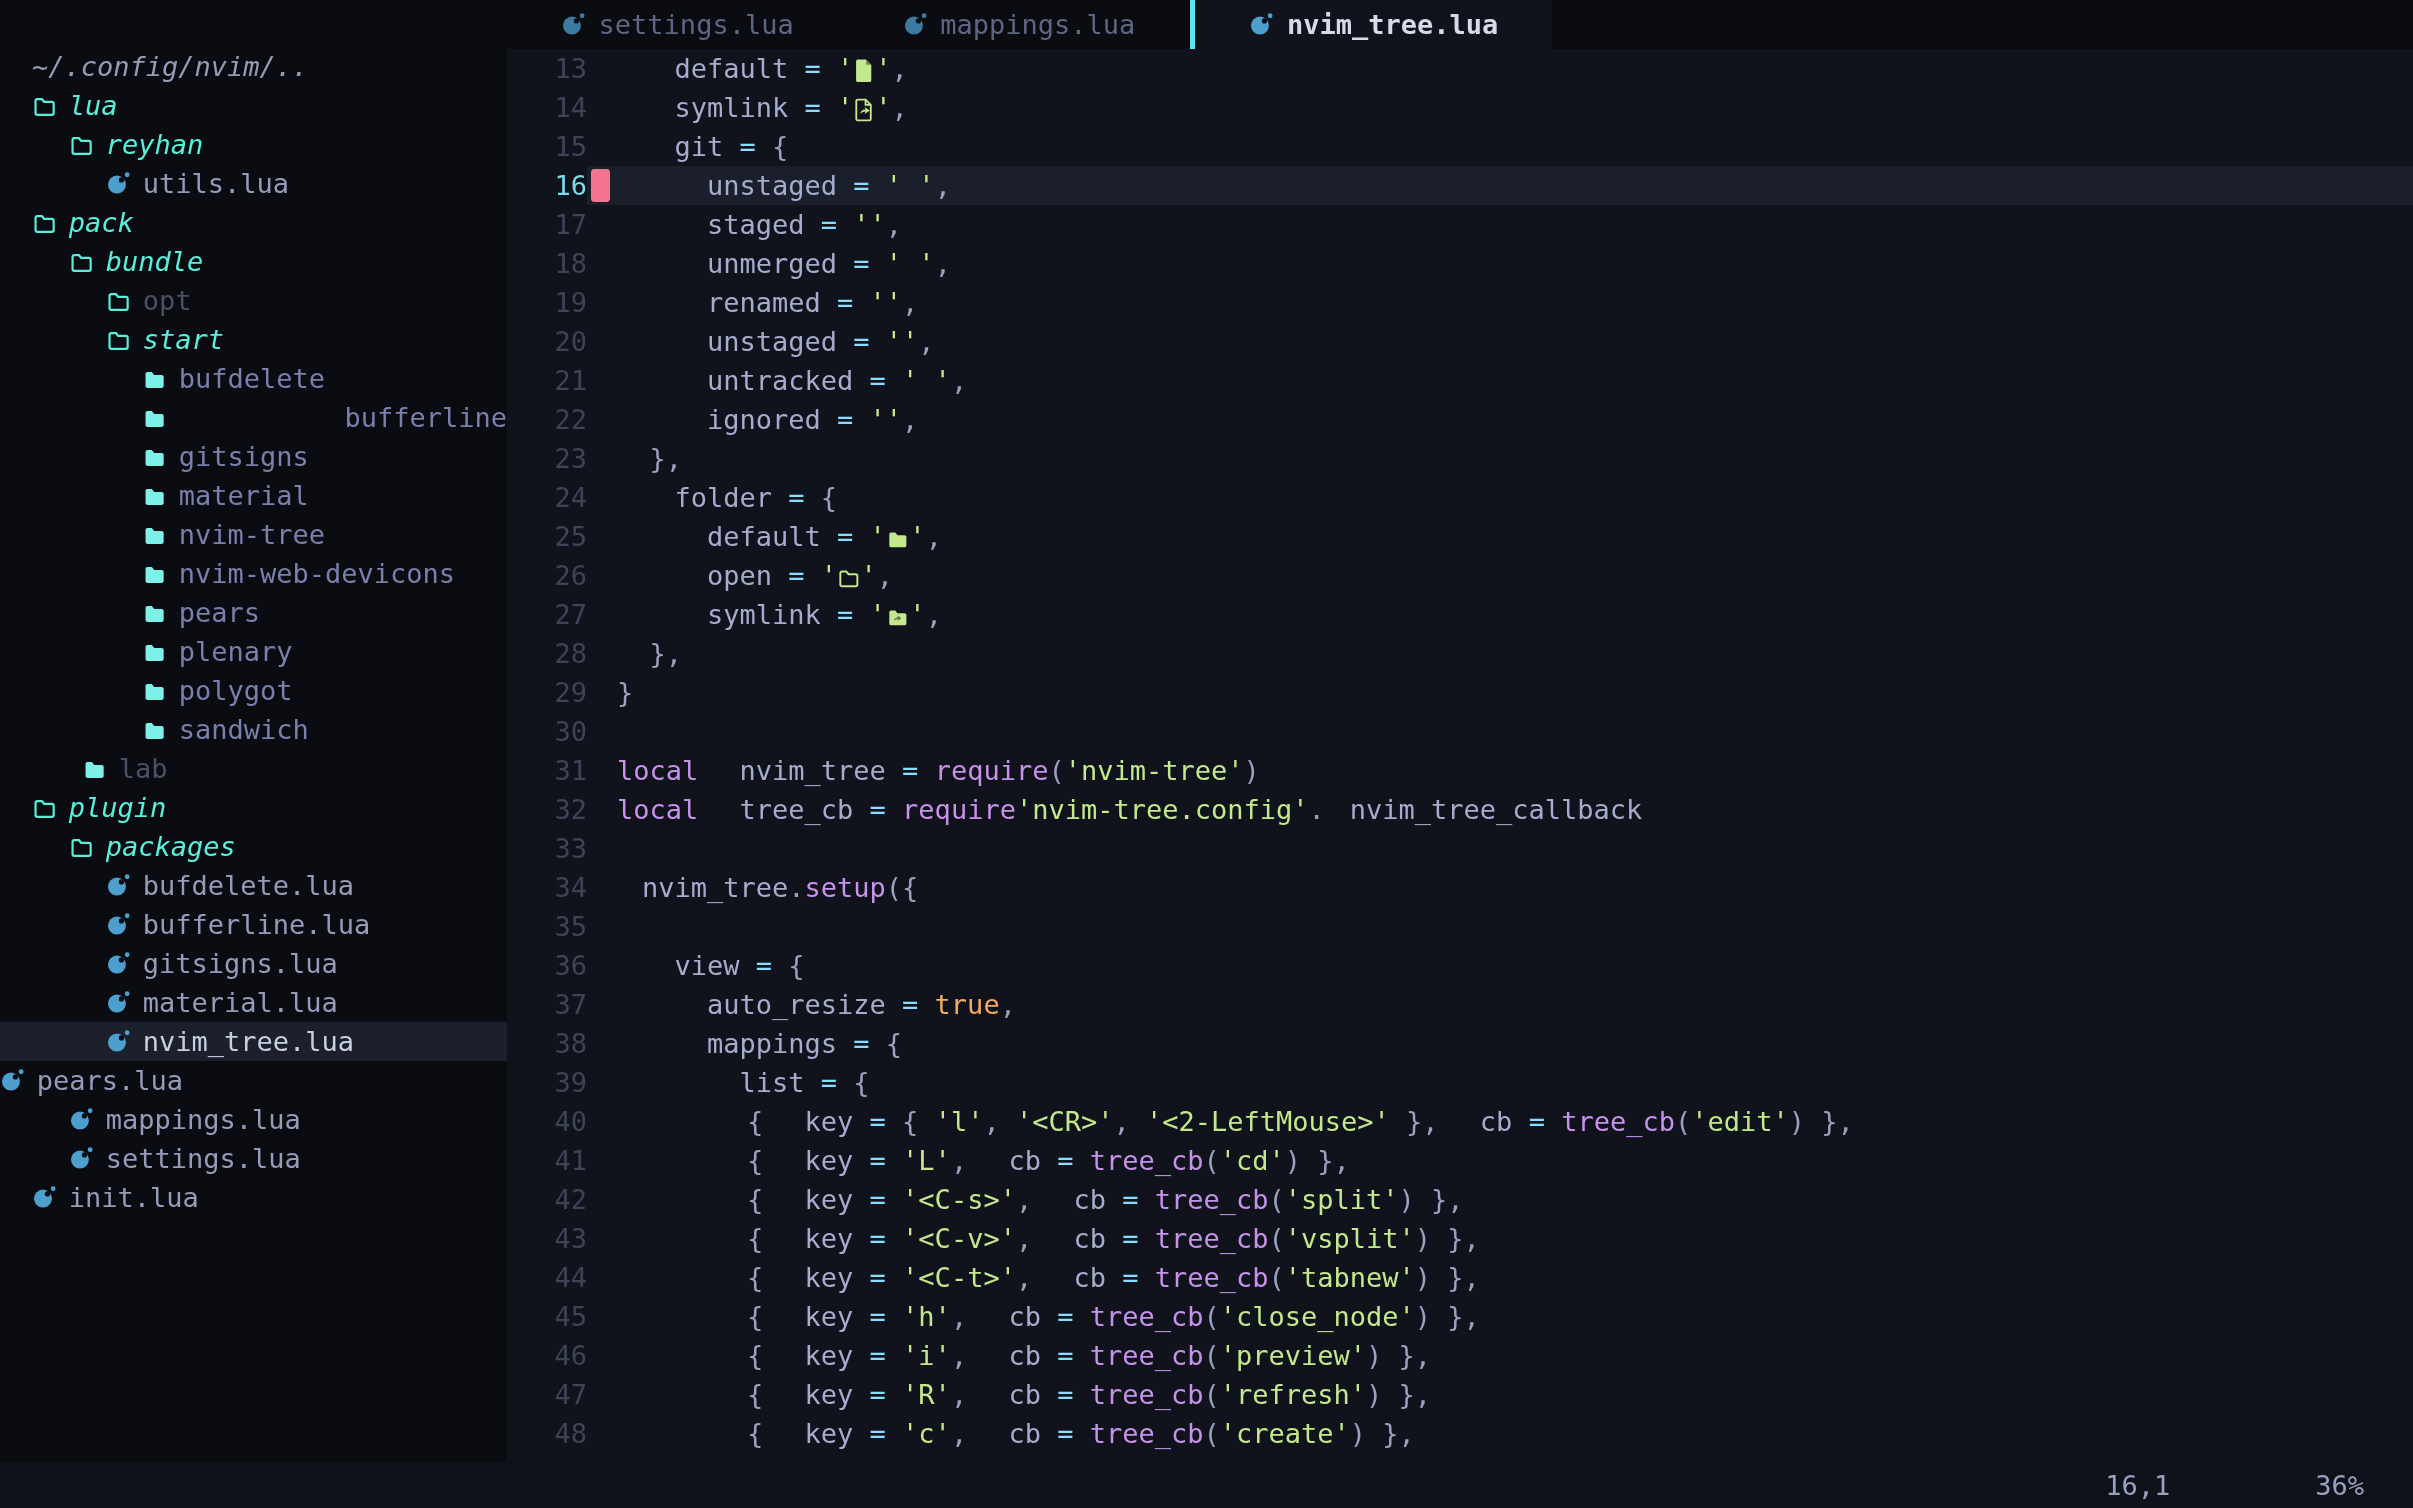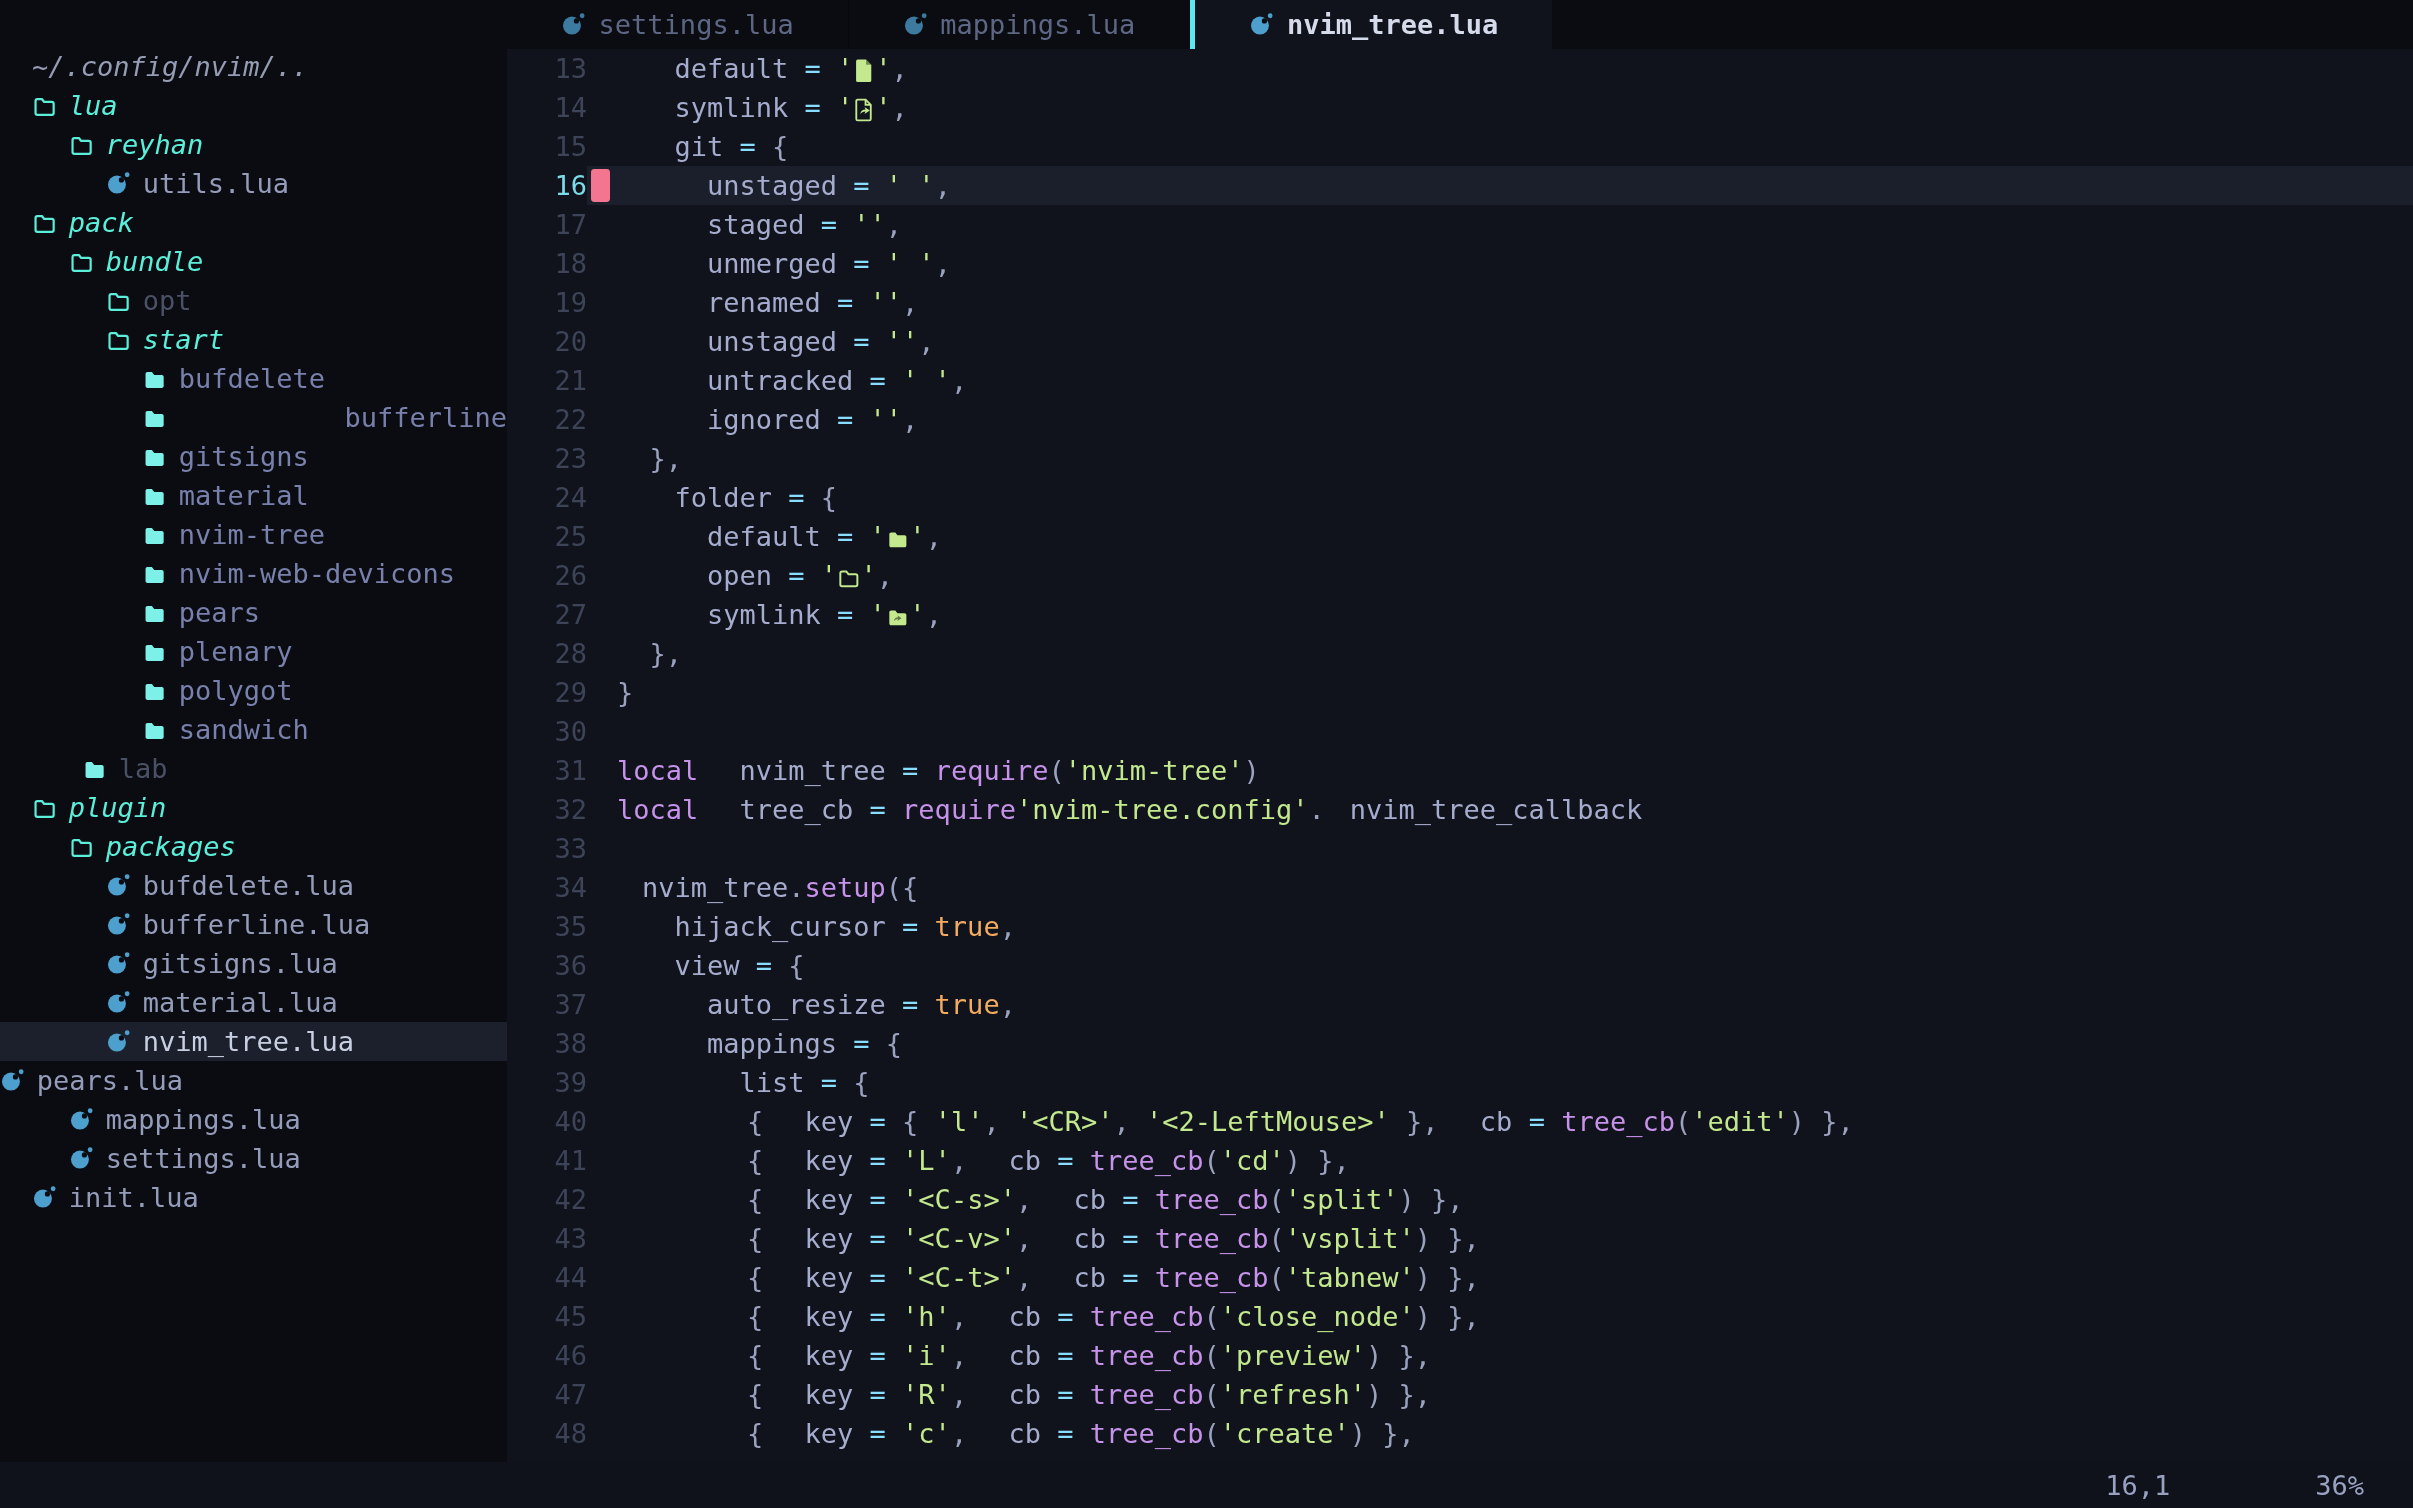--- a/index.html
+++ b/index.html
@@ -295,21 +295,20 @@
     <div class="line">
       <span class="ln">33</span>
       <span class="ltext"></span>
     </div>
     <div class="line">
       <span class="ln">34</span>
       <span class="ltext"><span class="tk-id">nvim_tree</span><span class="tk-pun">.</span><span class="tk-kw">setup</span><span class="tk-pun">({</span></span>
     </div>
     <div class="line">
       <span class="ln">35</span>
-      <span class="ltext"><span class="tk-id">  hijack_cursor </span><span class="tk-op">= </span><span class="tk-bool">true</span><span class="tk-pun">,</span></span>
     </div>
     <div class="line">
       <span class="ln">36</span>
       <span class="ltext"><span class="tk-id">  view </span><span class="tk-op">= </span><span class="tk-pun">{</span></span>
     </div>
     <div class="line">
       <span class="ln">37</span>
       <span class="ltext"><span class="tk-id">    auto_resize </span><span class="tk-op">= </span><span class="tk-bool">true</span><span class="tk-pun">,</span></span>
     </div>
     <div class="line">

